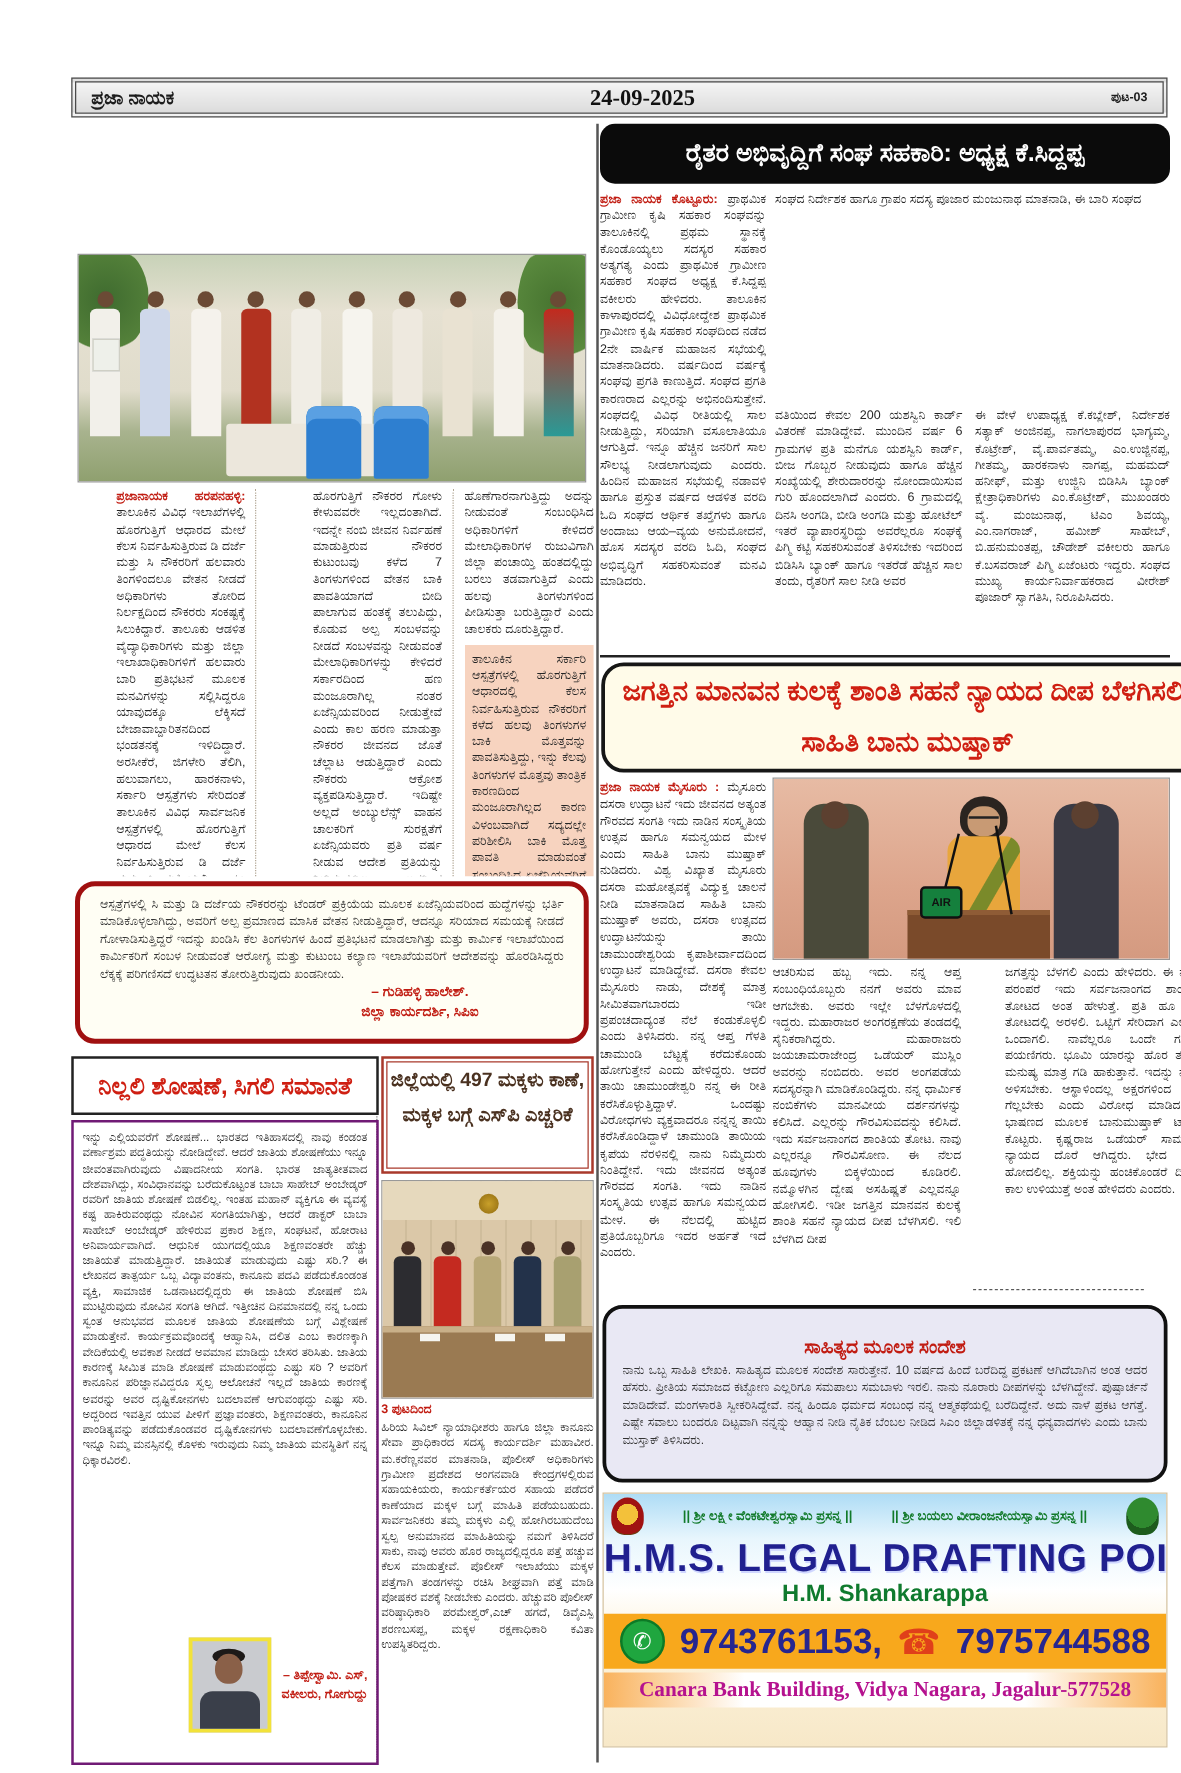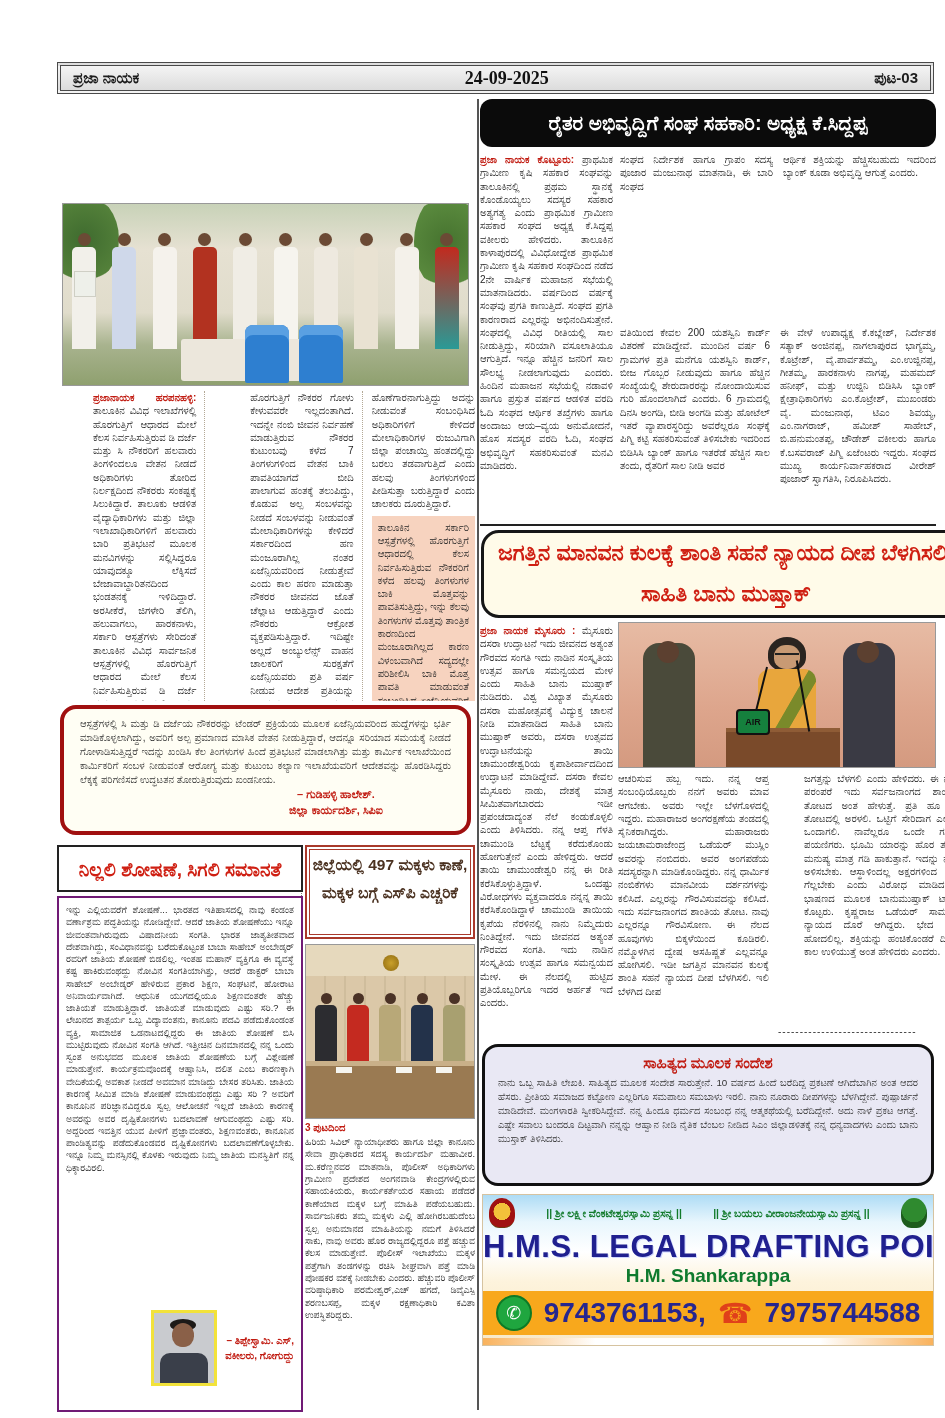--- a/index.html
+++ b/index.html
@@ -6,21 +6,21 @@
   .page{position:relative;width:945px;height:1418px;background:#ffffff;overflow:hidden;
         font-family:"Liberation Sans","DejaVu Sans",sans-serif;color:#222;}
   .abs{position:absolute;}
 
   
   .mast{left:57px;top:62px;width:877px;height:32px;border:4px double #4a4a4a;
         background:linear-gradient(180deg,#f4f4f4,#dcdcdc);box-sizing:border-box;
         display:flex;align-items:center;justify-content:space-between;padding:0 12px;}
   .mast-title{font-weight:bold;font-size:15px;color:#1c1c1c;}
   .mast-date{font-family:"Liberation Serif","DejaVu Serif",serif;font-weight:bold;font-size:18px;color:#111;}
-  .mast-page{font-weight:bold;font-size:15px;color:#1c1c1c;}
+  .mast-page{font-weight:bold;font-size:10px;color:#1c1c1c;}
 
   
   .vrule-main{left:477px;top:99px;height:1311px;border-left:2px solid #555;}
   .vrule-bl{left:301px;top:845px;height:567px;border-left:1px dotted #777;}
 
   
   .a1-head{left:57px;top:99px;width:418px;height:100px;background:#fcf6df;color:#cf1f12;
            font-weight:bold;font-size:27px;line-height:1.7;text-align:center;overflow:hidden;box-sizing:border-box;padding-top:2px;}
   .a1-photo{left:62px;top:203px;width:407px;height:183px;}
   .a1-body{left:57px;top:391px;width:418px;height:310px;display:flex;gap:9px;}
@@ -66,26 +66,26 @@
 
   
   .a3-head{left:481px;top:530px;width:490px;height:88px;border:3px solid #161616;border-radius:18px;background:#fffbe9;
            color:#cf1f12;font-weight:bold;font-size:22px;text-align:center;line-height:1.85;box-sizing:border-box;overflow:hidden;}
   .a3-col1{left:480px;top:624px;width:133px;height:414px;}
   .a3-photo{left:618px;top:622px;width:318px;height:146px;}
   .a3-col2{left:618px;top:772px;width:151px;height:262px;}
   .a3-col3{left:804px;top:772px;width:158px;height:250px;}
   .a3-dash{left:778px;top:1026px;width:158px;color:#333;font-size:10px;letter-spacing:1px;overflow:hidden;white-space:nowrap;}
   .msg-box{left:482px;top:1044px;width:452px;height:142px;border:3px solid #111;border-radius:16px;background:#e9e8f4;
-           box-sizing:border-box;padding:7px 13px;overflow:hidden;}
+           box-sizing:border-box;padding:22px 13px;overflow:hidden;}
   .msg-title{text-align:center;color:#c11c12;font-weight:bold;font-size:15px;margin-bottom:4px;}
   .msg-body{font-size:9.8px;line-height:1.42;text-align:justify;color:#333;}
 
   
-  .ad{left:482px;top:1194px;width:452px;height:152px;box-sizing:border-box;border:1px solid #d6c3a0;
+  .ad{left:482px;top:1194px;width:452px;height:204px;box-sizing:border-box;border:1px solid #d6c3a0;
       background:linear-gradient(180deg,#aedcf5 0%,#e8f6fd 18%,#ffffff 38%,#fdf3dc 58%,#f7e8c8 100%);overflow:hidden;}
   .ad-top{display:flex;align-items:center;justify-content:space-between;padding:3px 6px 0 6px;}
   .ad-bless{color:#117a2a;font-weight:bold;font-size:10.5px;white-space:nowrap;overflow:hidden;}
   .emblem{width:26px;height:30px;border-radius:50% 50% 40% 40%;}
   .emblem.left{background:radial-gradient(circle at 50% 45%,#f3c13a 0 40%,#a01212 41% 75%,#6e3a10 76%);}
   .emblem.right{background:radial-gradient(circle at 50% 40%,#2f8a2f 0 55%,#1d5c1d 56%);}
   .ad-title{text-align:center;color:#20208f;font-weight:bold;font-size:31px;line-height:1.1;margin-top:2px;
             text-shadow:1px 1px 0 #cfd6ff;letter-spacing:0.5px;white-space:nowrap;overflow:hidden;}
   .ad-name{text-align:center;color:#0f7a2e;font-weight:bold;font-size:19px;margin-top:1px;}
   .ad-band{margin-top:4px;height:44px;background:#f8a81c;display:flex;align-items:center;justify-content:center;gap:12px;
@@ -294,21 +294,20 @@
 
   <div class="abs a2-head">ರೈತರ ಅಭಿವೃದ್ದಿಗೆ ಸಂಘ ಸಹಕಾರಿ: ಅಧ್ಯಕ್ಷ ಕೆ.ಸಿದ್ದಪ್ಪ</div>
 
   <div class="abs ncol a2-col1">
     <span class="dateline">ಪ್ರಜಾ ನಾಯಕ ಕೊಟ್ಟೂರು:</span>
     <span>ಪ್ರಾಥಮಿಕ ಗ್ರಾಮೀಣ ಕೃಷಿ ಸಹಕಾರ ಸಂಘವನ್ನು ತಾಲೂಕಿನಲ್ಲಿ ಪ್ರಥಮ ಸ್ಥಾನಕ್ಕೆ ಕೊಂಡೊಯ್ಯಲು ಸದಸ್ಯರ ಸಹಕಾರ ಅತ್ಯಗತ್ಯ ಎಂದು ಪ್ರಾಥಮಿಕ ಗ್ರಾಮೀಣ ಸಹಕಾರ ಸಂಘದ ಅಧ್ಯಕ್ಷ ಕೆ.ಸಿದ್ದಪ್ಪ ವಕೀಲರು ಹೇಳಿದರು. ತಾಲೂಕಿನ ಕಾಳಾಪುರದಲ್ಲಿ ವಿವಿಧೋದ್ದೇಶ ಪ್ರಾಥಮಿಕ ಗ್ರಾಮೀಣ ಕೃಷಿ ಸಹಕಾರ ಸಂಘದಿಂದ ನಡೆದ 2ನೇ ವಾರ್ಷಿಕ ಮಹಾಜನ ಸಭೆಯಲ್ಲಿ ಮಾತನಾಡಿದರು. ವರ್ಷದಿಂದ ವರ್ಷಕ್ಕೆ ಸಂಘವು ಪ್ರಗತಿ ಕಾಣುತ್ತಿದೆ. ಸಂಘದ ಪ್ರಗತಿ ಕಾರಣರಾದ ಎಲ್ಲರನ್ನು ಅಭಿನಂದಿಸುತ್ತೇನೆ. ಸಂಘದಲ್ಲಿ ವಿವಿಧ ರೀತಿಯಲ್ಲಿ ಸಾಲ ನೀಡುತ್ತಿದ್ದು, ಸರಿಯಾಗಿ ವಸೂಲಾತಿಯೂ ಆಗುತ್ತಿದೆ. ಇನ್ನೂ ಹೆಚ್ಚಿನ ಜನರಿಗೆ ಸಾಲ ಸೌಲಭ್ಯ ನೀಡಲಾಗುವುದು ಎಂದರು. ಹಿಂದಿನ ಮಹಾಜನ ಸಭೆಯಲ್ಲಿ ನಡಾವಳಿ ಹಾಗೂ ಪ್ರಸ್ತುತ ವರ್ಷದ ಆಡಳಿತ ವರದಿ ಓದಿ ಸಂಘದ ಆರ್ಥಿಕ ತಖ್ತೆಗಳು ಹಾಗೂ ಅಂದಾಜು ಆಯ–ವ್ಯಯ ಅನುಮೋದನೆ, ಹೊಸ ಸದಸ್ಯರ ವರದಿ ಓದಿ, ಸಂಘದ ಅಭಿವೃದ್ಧಿಗೆ ಸಹಕರಿಸುವಂತೆ ಮನವಿ ಮಾಡಿದರು.</span>
   </div>
 
   <div class="abs a2-strip">
     <div class="ncol">ಸಂಘದ ನಿರ್ದೇಶಕ ಹಾಗೂ ಗ್ರಾಪಂ ಸದಸ್ಯ ಪೂಜಾರ ಮಂಜುನಾಥ ಮಾತನಾಡಿ, ಈ ಬಾರಿ ಸಂಘದ</div>
-    <div class="ncol">ಆರ್ಥಿಕ ಶಕ್ತಿಯನ್ನು ಹೆಚ್ಚಿಸಬಹುದು ಇದರಿಂದ ಬ್ಯಾಂಕ್ ಕೂಡಾ ಅಭಿವೃದ್ಧಿ ಆಗುತ್ತೆ ಎಂದರು.</div>
   </div>
 
 
   <div class="abs ncol a2-col2">ವತಿಯಿಂದ ಕೇವಲ 200 ಯಶಸ್ವಿನಿ ಕಾರ್ಡ್ ವಿತರಣೆ ಮಾಡಿದ್ದೇವೆ. ಮುಂದಿನ ವರ್ಷ 6 ಗ್ರಾಮಗಳ ಪ್ರತಿ ಮನೆಗೂ ಯಶಸ್ವಿನಿ ಕಾರ್ಡ್, ಬೀಜ ಗೊಬ್ಬರ ನೀಡುವುದು ಹಾಗೂ ಹೆಚ್ಚಿನ ಸಂಖ್ಯೆಯಲ್ಲಿ ಶೇರುದಾರರನ್ನು ನೋಂದಾಯಿಸುವ ಗುರಿ ಹೊಂದಲಾಗಿದೆ ಎಂದರು. 6 ಗ್ರಾಮದಲ್ಲಿ ದಿನಸಿ ಅಂಗಡಿ, ಬೀಡಿ ಅಂಗಡಿ ಮತ್ತು ಹೋಟೆಲ್ ಇತರೆ ವ್ಯಾಪಾರಸ್ಥರಿದ್ದು ಅವರೆಲ್ಲರೂ ಸಂಘಕ್ಕೆ ಪಿಗ್ಮಿ ಕಟ್ಟಿ ಸಹಕರಿಸುವಂತೆ ತಿಳಿಸಬೇಕು ಇದರಿಂದ ಬಿಡಿಸಿಸಿ ಬ್ಯಾಂಕ್ ಹಾಗೂ ಇತರೆಡೆ ಹೆಚ್ಚಿನ ಸಾಲ ತಂದು, ರೈತರಿಗೆ ಸಾಲ ನೀಡಿ ಅವರ</div>
   <div class="abs ncol a2-col3">ಈ ವೇಳೆ ಉಪಾಧ್ಯಕ್ಷ ಕೆ.ಕಬ್ಲೇಶ್, ನಿರ್ದೇಶಕ ಸತ್ಯಾಕ್ ಅಂಜಿನಪ್ಪ, ನಾಗಲಾಪುರದ ಭಾಗ್ಯಮ್ಮ, ಕೊಟ್ರೇಶ್, ವೈ.ಪಾರ್ವತಮ್ಮ, ಎಂ.ಉಜ್ಜಿನಪ್ಪ, ಗೀತಮ್ಮ, ಹಾರಕನಾಳು ನಾಗಪ್ಪ, ಮಹಮದ್ ಹನೀಫ್, ಮತ್ತು ಉಜ್ಜಿನಿ ಬಿಡಿಸಿಸಿ ಬ್ಯಾಂಕ್ ಕ್ಷೇತ್ರಾಧಿಕಾರಿಗಳು ಎಂ.ಕೊಟ್ರೇಶ್, ಮುಖಂಡರು ವೈ. ಮಂಜುನಾಥ, ಟಿಎಂ ಶಿವಯ್ಯ, ಎಂ.ನಾಗರಾಜ್, ಹಮೀಶ್ ಸಾಹೇಬ್, ಬಿ.ಹನುಮಂತಪ್ಪ, ಚೌಡೇಶ್ ವಕೀಲರು ಹಾಗೂ ಕೆ.ಬಸವರಾಜ್ ಪಿಗ್ಮಿ ಏಜೆಂಟರು ಇದ್ದರು. ಸಂಘದ ಮುಖ್ಯ ಕಾರ್ಯನಿರ್ವಾಹಕರಾದ ವೀರೇಶ್ ಪೂಜಾರ್ ಸ್ವಾಗತಿಸಿ, ನಿರೂಪಿಸಿದರು.</div>
   <div class="abs a2-rule"></div>
 
   <div class="abs a3-head">ಜಗತ್ತಿನ ಮಾನವನ ಕುಲಕ್ಕೆ ಶಾಂತಿ ಸಹನೆ ನ್ಯಾಯದ ದೀಪ ಬೆಳಗಿಸಲಿ: ಸಾಹಿತಿ ಬಾನು ಮುಷ್ತಾಕ್</div>
 
   <div class="abs ncol a3-col1">

